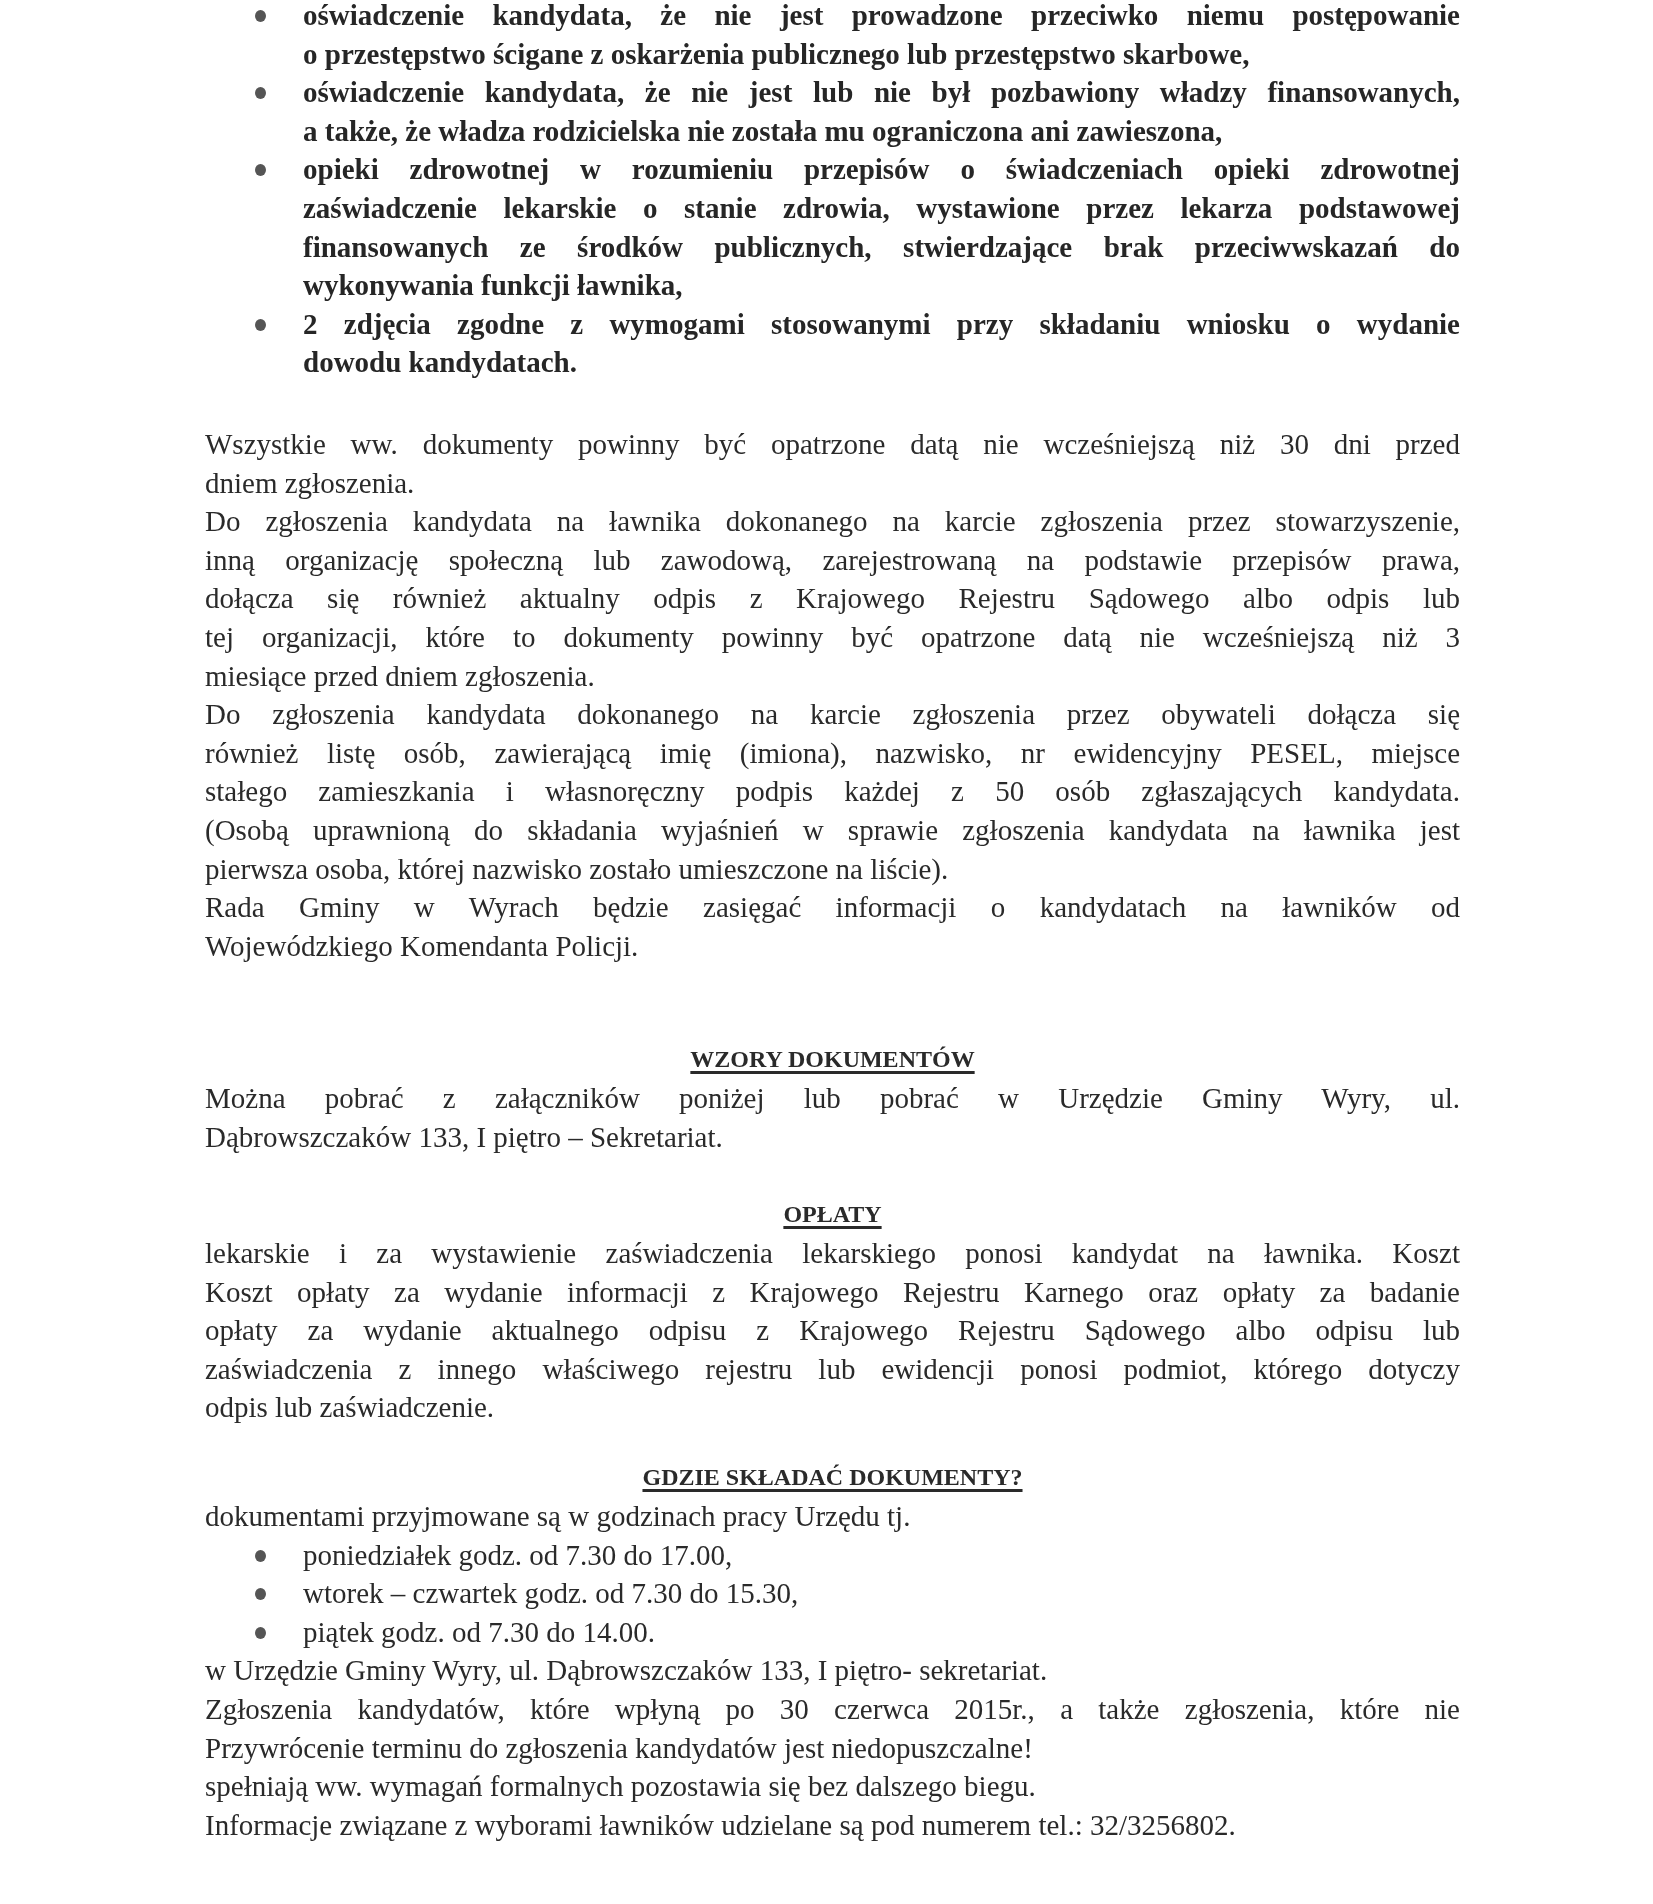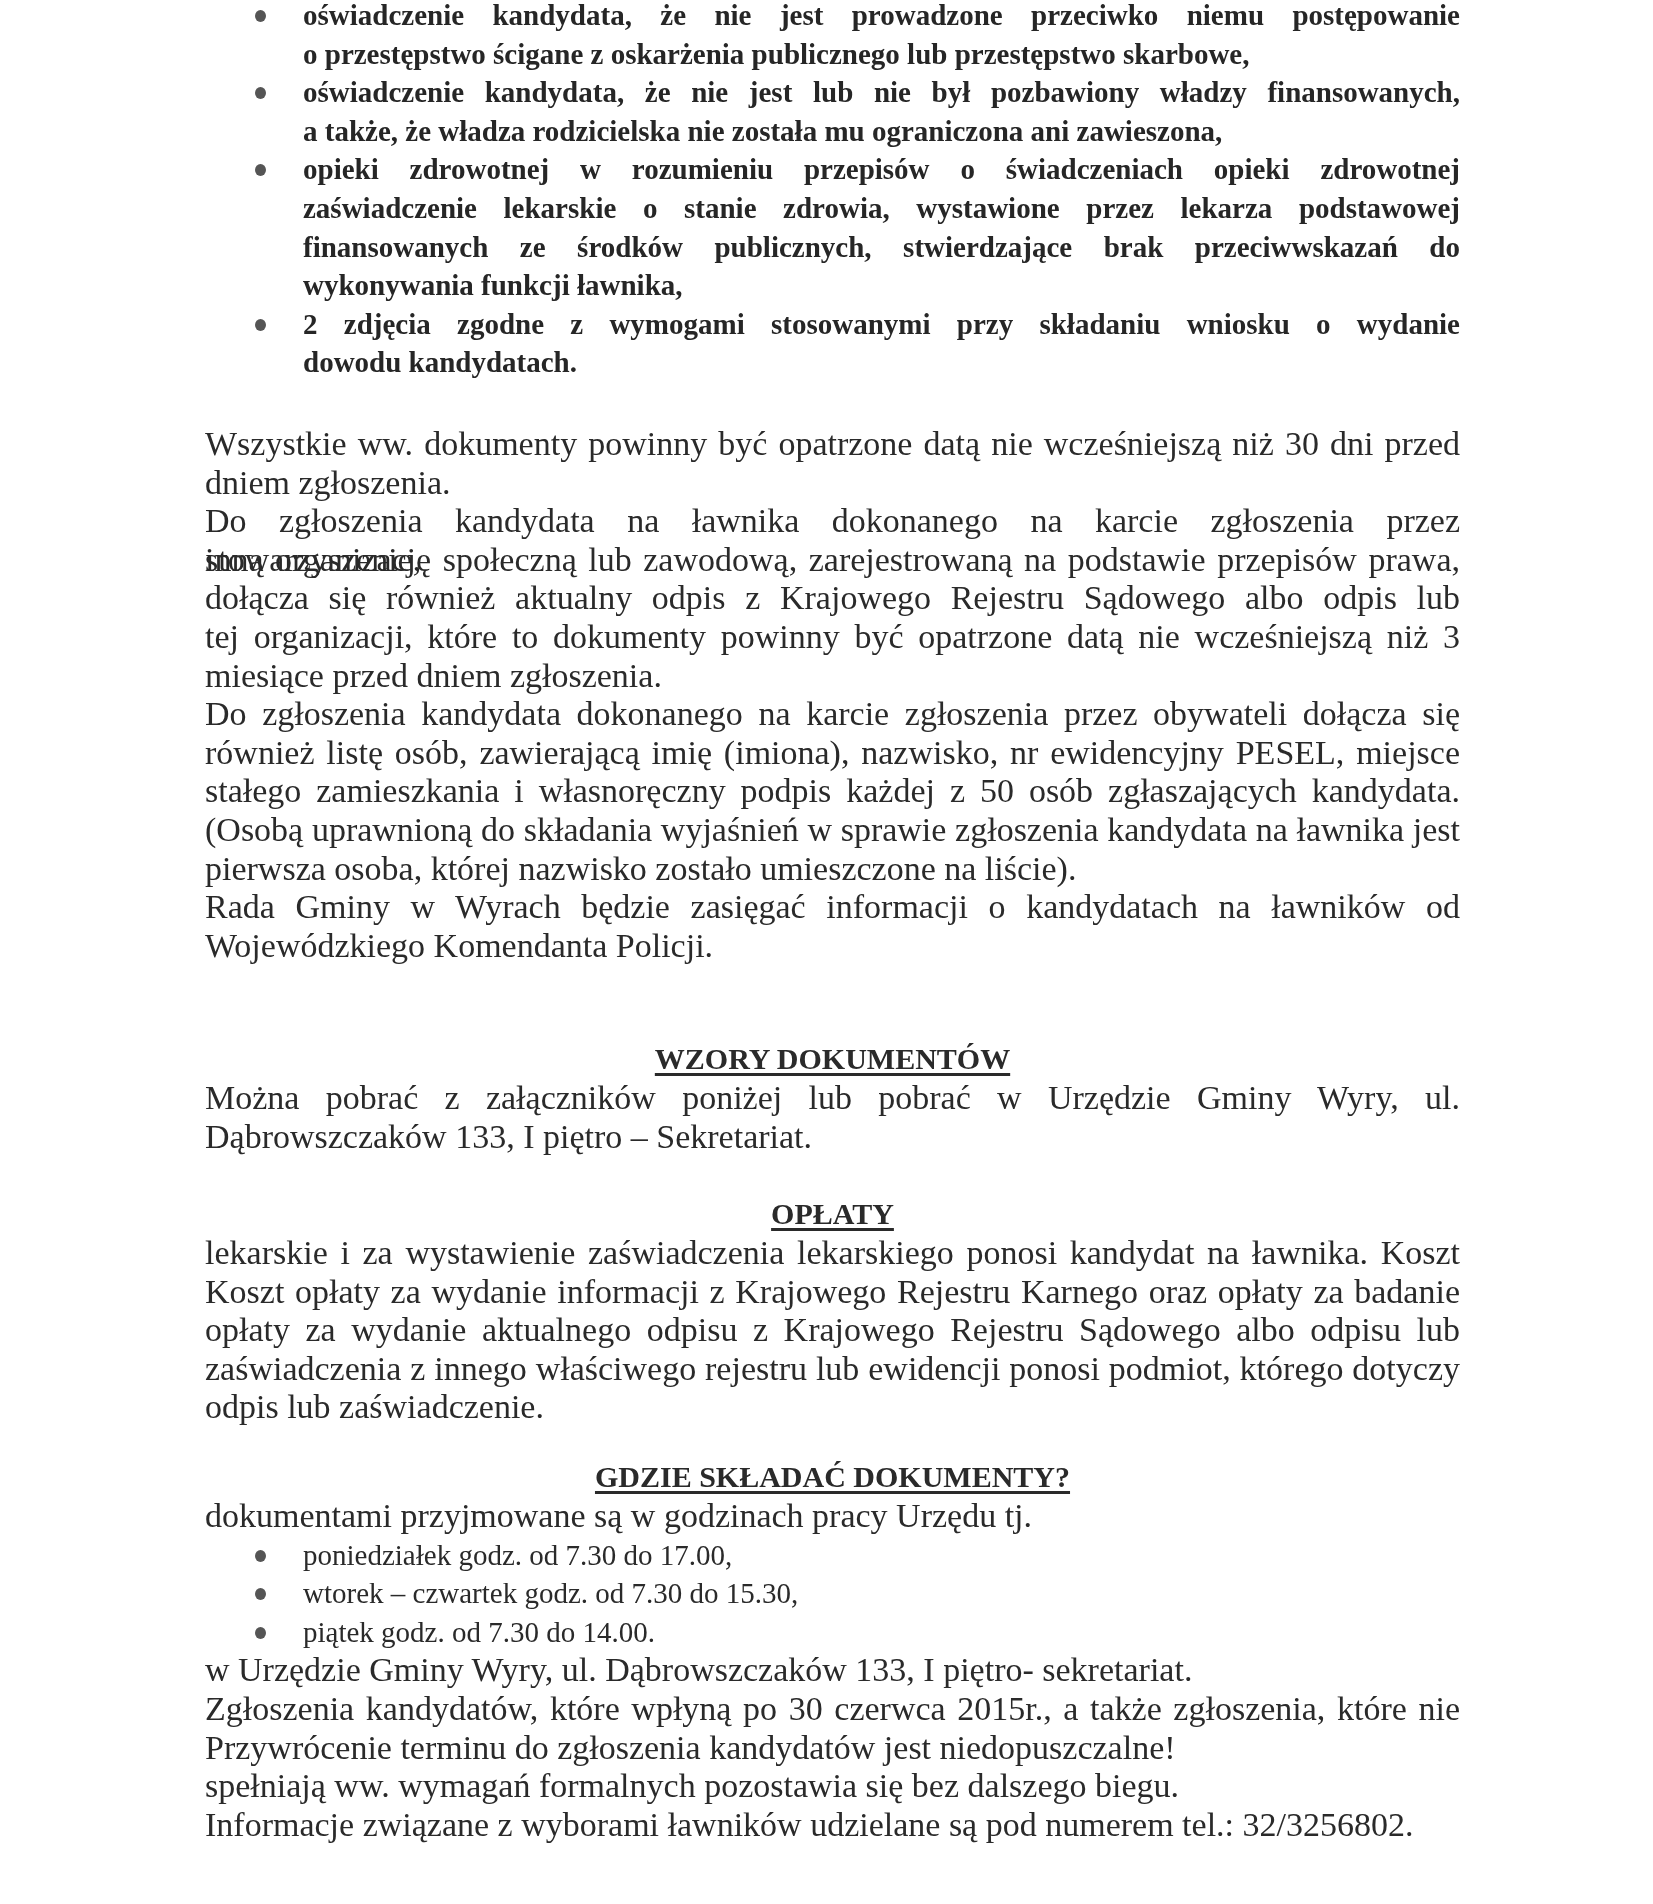--- a/index.html
+++ b/index.html
@@ -1,30 +1,30 @@
 <!DOCTYPE html>
 <html><head>
 <meta charset="utf-8">
 <style>
   html, body { margin: 0; padding: 0; background: #ffffff; }
   body { width: 1653px; height: 1904px; position: relative; overflow: hidden;
          font-family: "Liberation Serif", "DejaVu Serif", serif; color: #2a2a2a; }
   .block { position: absolute; left: 205px; width: 1255px; }
-  .line { display: block; height: 38.6px; line-height: 38.6px; font-size: 34px;
+  .line { display: block; height: 38.6px; line-height: 38.6px; font-size: 29px;
           white-space: nowrap; text-align: justify; text-align-last: justify; }
   .line.last { text-align-last: left; }
   .bold { font-weight: bold; color: #262626; }
   .li { position: relative; padding-left: 98px; }
   .li .bullet { position: absolute; left: 50px; top: 14px; width: 11px; height: 12px;
                 border-radius: 50%; background: #555; }
   .li-line { display: block; height: 38.6px; line-height: 38.6px; font-size: 29px;
              white-space: nowrap; text-align: justify; text-align-last: justify; }
   .li-line.last { text-align-last: left; }
   .heading { position: absolute; left: 205px; width: 1255px; text-align: center;
-             font-size: 30px; font-weight: bold; line-height: 38px; height: 38px; }
+             font-size: 24px; font-weight: bold; line-height: 38px; height: 38px; }
   .heading span { text-decoration: underline; text-decoration-thickness: 3px;
                   text-underline-offset: 4px; }
 </style>
 </head>
 <body>
 
 <div class="block" style="top:-4px;">
   <div class="li">
     <span class="bullet"></span>
     <span class="li-line bold" style="white-space: normal;">oświadczenie kandydata, że nie jest prowadzone przeciwko niemu postępowanie</span>

